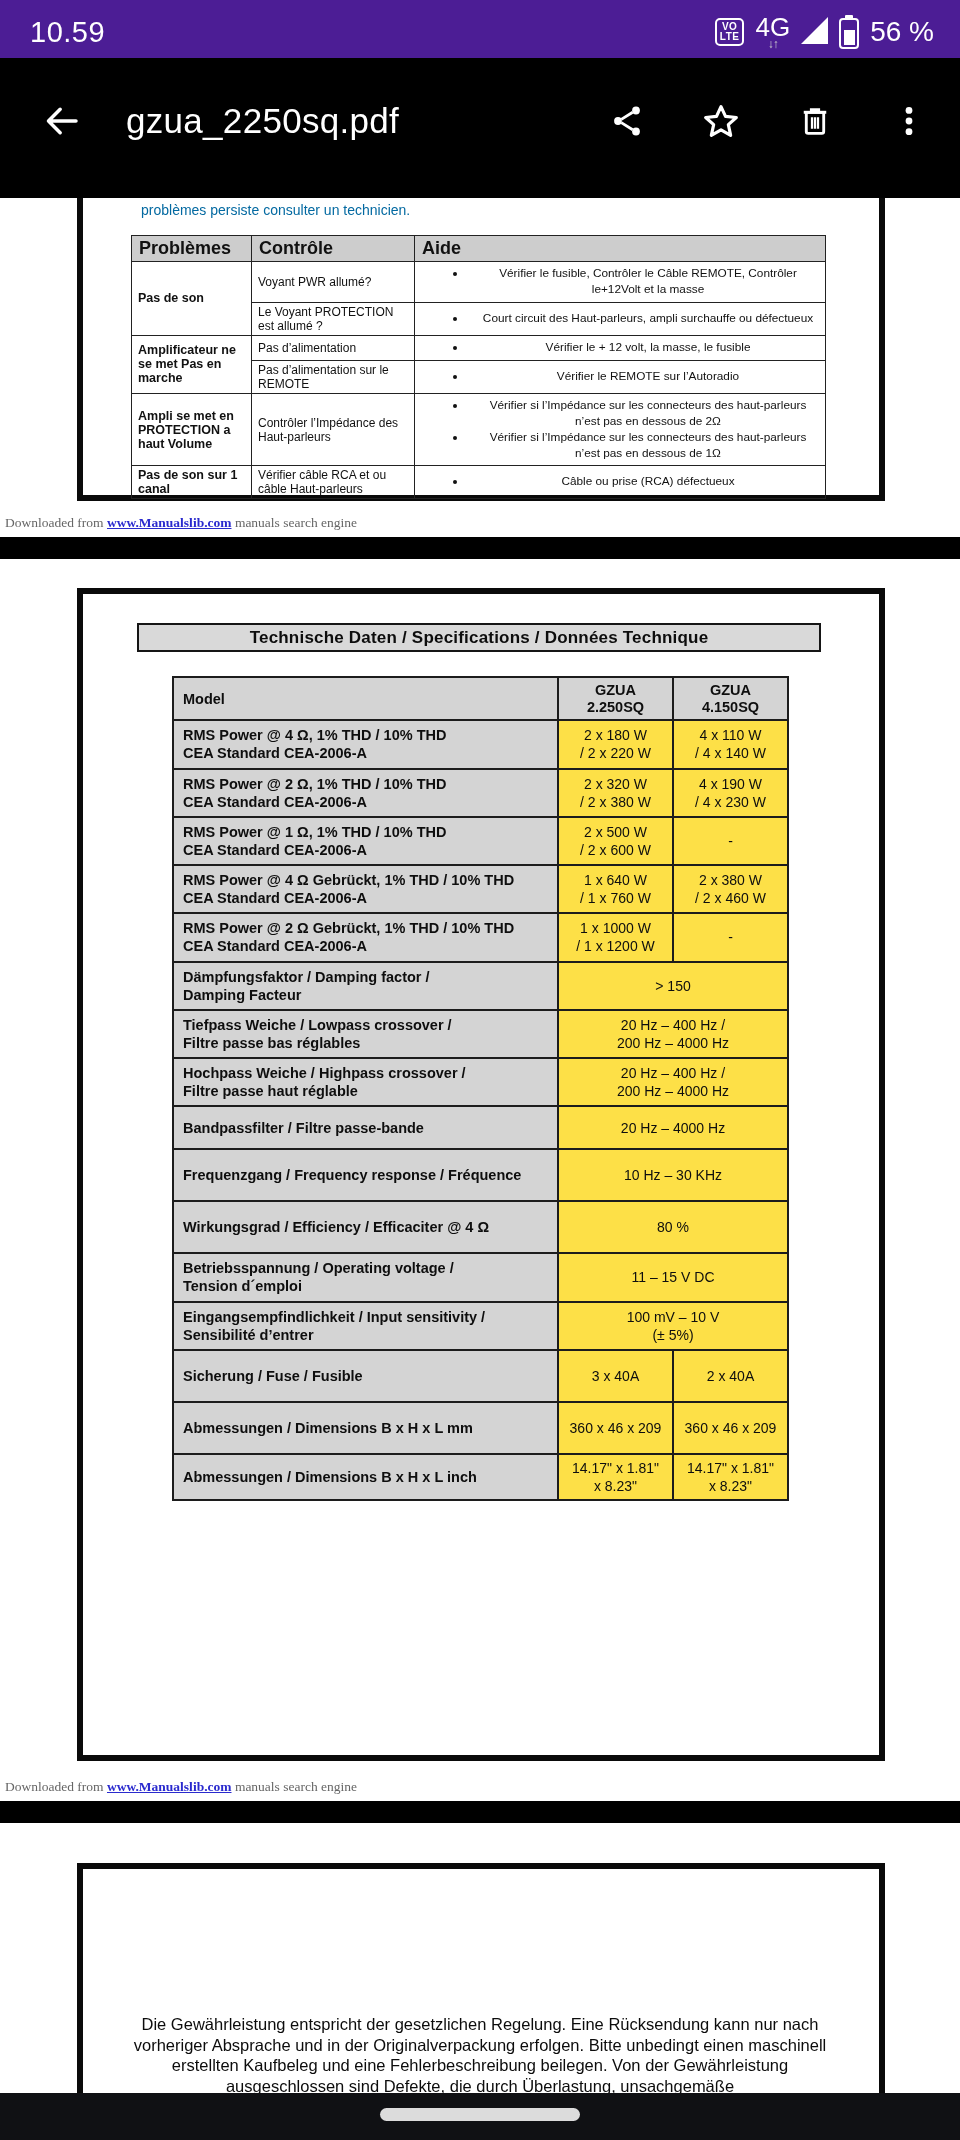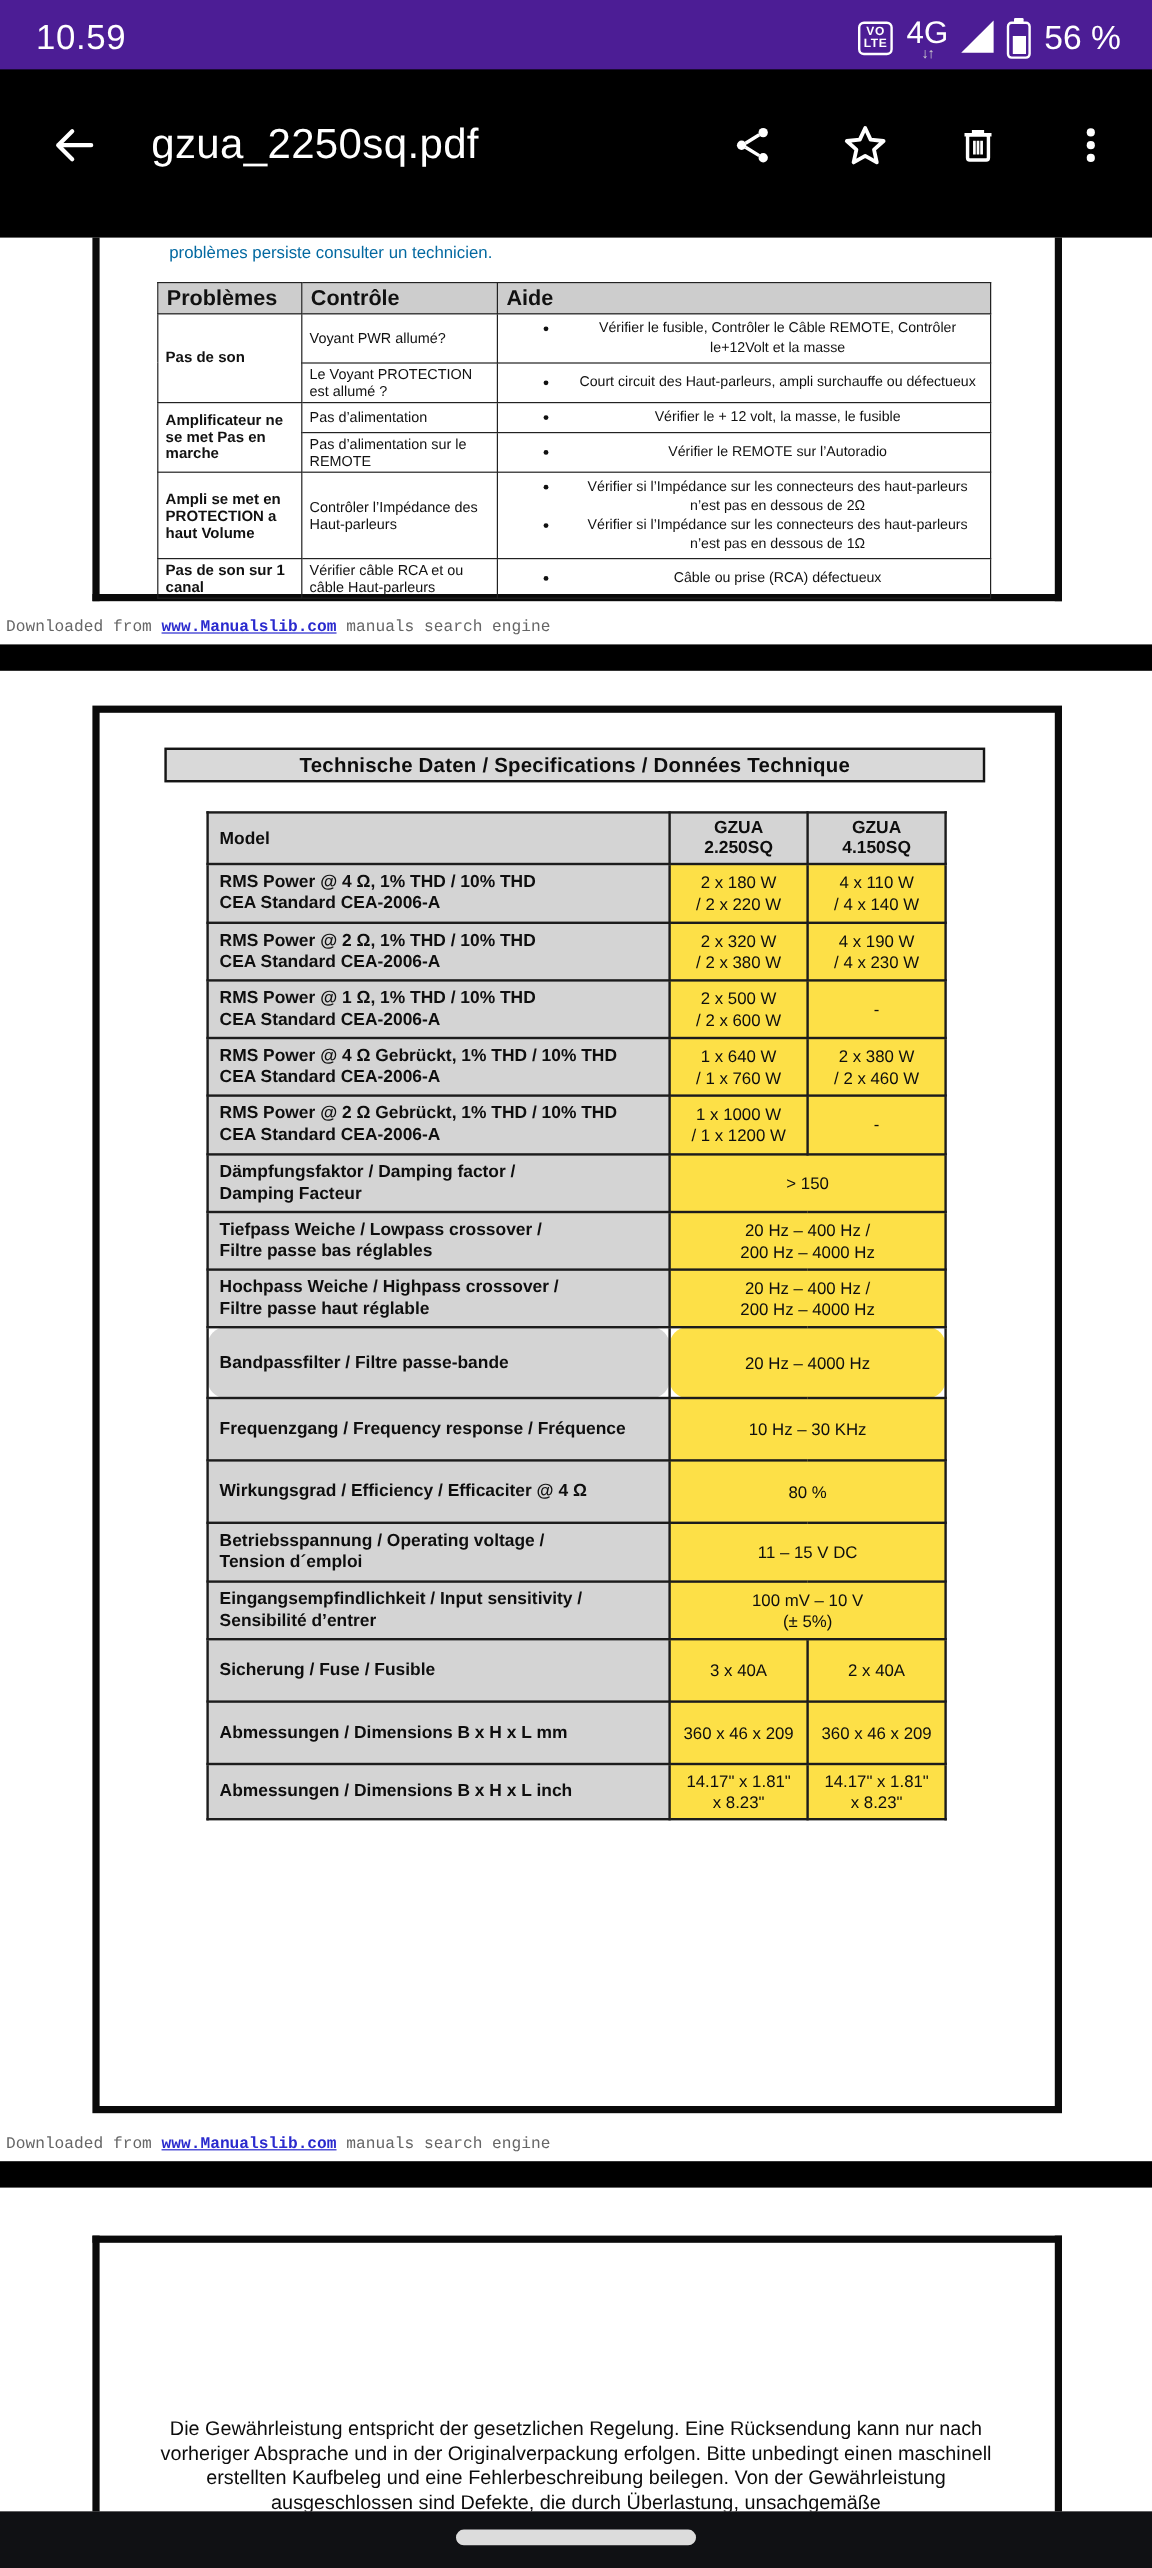--- a/index.html
+++ b/index.html
@@ -53,21 +53,21 @@
               border-collapse: collapse; font-size: 12px; color: #111; table-layout: fixed; }
   .fr-table th, .fr-table td { border: 1.6px solid #222; padding: 2px 6px; vertical-align: middle; text-align: left; }
   .fr-table th { background: #cdcdcd; font-size: 18px; padding: 2px 7px; }
   .fr-table .col-prob { width: 120px; }
   .fr-table .col-ctrl { width: 163px; }
   .fr-table .col-aide { width: 411px; }
   .fr-table td.prob { font-weight: bold; font-size: 12.5px; }
   .fr-table ul { margin: 2px 0; padding-left: 46px; }
   .fr-table li { padding-left: 10px; font-size: 11.8px; line-height: 1.35; text-align: center; }
 
-  .dl-footer { position: absolute; left: 5px; bottom: 6px; font-family: Liberation Mono, monospace;
+  .dl-footer { position: absolute; left: 5px; bottom: 6px; font-family: Liberation Serif, serif;
                font-size: 13.5px; color: #666; }
   .dl-footer a { color: #2a2ace; text-decoration: underline; font-weight: 600; cursor: pointer; }
 
   
   .page2 { height: 1242px; }
   .page2 .page-frame { left: 77px; right: 75px; top: 29px; bottom: 40px; }
   .banner { position: absolute; left: 137px; top: 64px; width: 684px; height: 29px;
             background: #d9d9d9; border: 2px solid #151515;
             display: flex; align-items: center; justify-content: center;
             font-size: 17px; font-weight: bold; color: #0d0d0d; letter-spacing: .2px; }
@@ -75,21 +75,21 @@
                 border-collapse: collapse; table-layout: fixed; color: #0e0e0e; }
   .spec-table th, .spec-table td { border: 2px solid #1c1c1c; white-space: pre-line; }
   .spec-table .c-label { width: 385px; }
   .spec-table .c-v { width: 115px; }
   .spec-table th { background: #d4d4d4; font-size: 14.5px; text-align: left; padding: 4px 9px; }
   .spec-table th.vh { text-align: center; padding: 4px 2px; line-height: 1.15; }
   .spec-table td.label { background: #d4d4d4; font-weight: bold; font-size: 14.5px;
                          padding: 5px 9px; line-height: 1.25; }
   .spec-table td.val { background: #fde047; text-align: center; font-size: 14px;
                        padding: 4px 3px; line-height: 1.3; }
-  .spec-table tr.tall td { height: 59px; border-radius: 15px; }
+  .spec-table tr.tall td { height: 43px; }
   .spec-table tr.xtall td { height: 52px; }
 
   
   .page3 { height: 270px; }
   .page3 .page-frame { left: 77px; right: 75px; top: 40px; bottom: -12px; border-bottom: none; }
   .p3-text { position: absolute; left: 125px; right: 125px; top: 191px;
              font-size: 16.5px; line-height: 20.5px; text-align: center; color: #0c0c0c; }
 
   
   .nav-bar { height: 47px; background: #101114; position: relative; }

